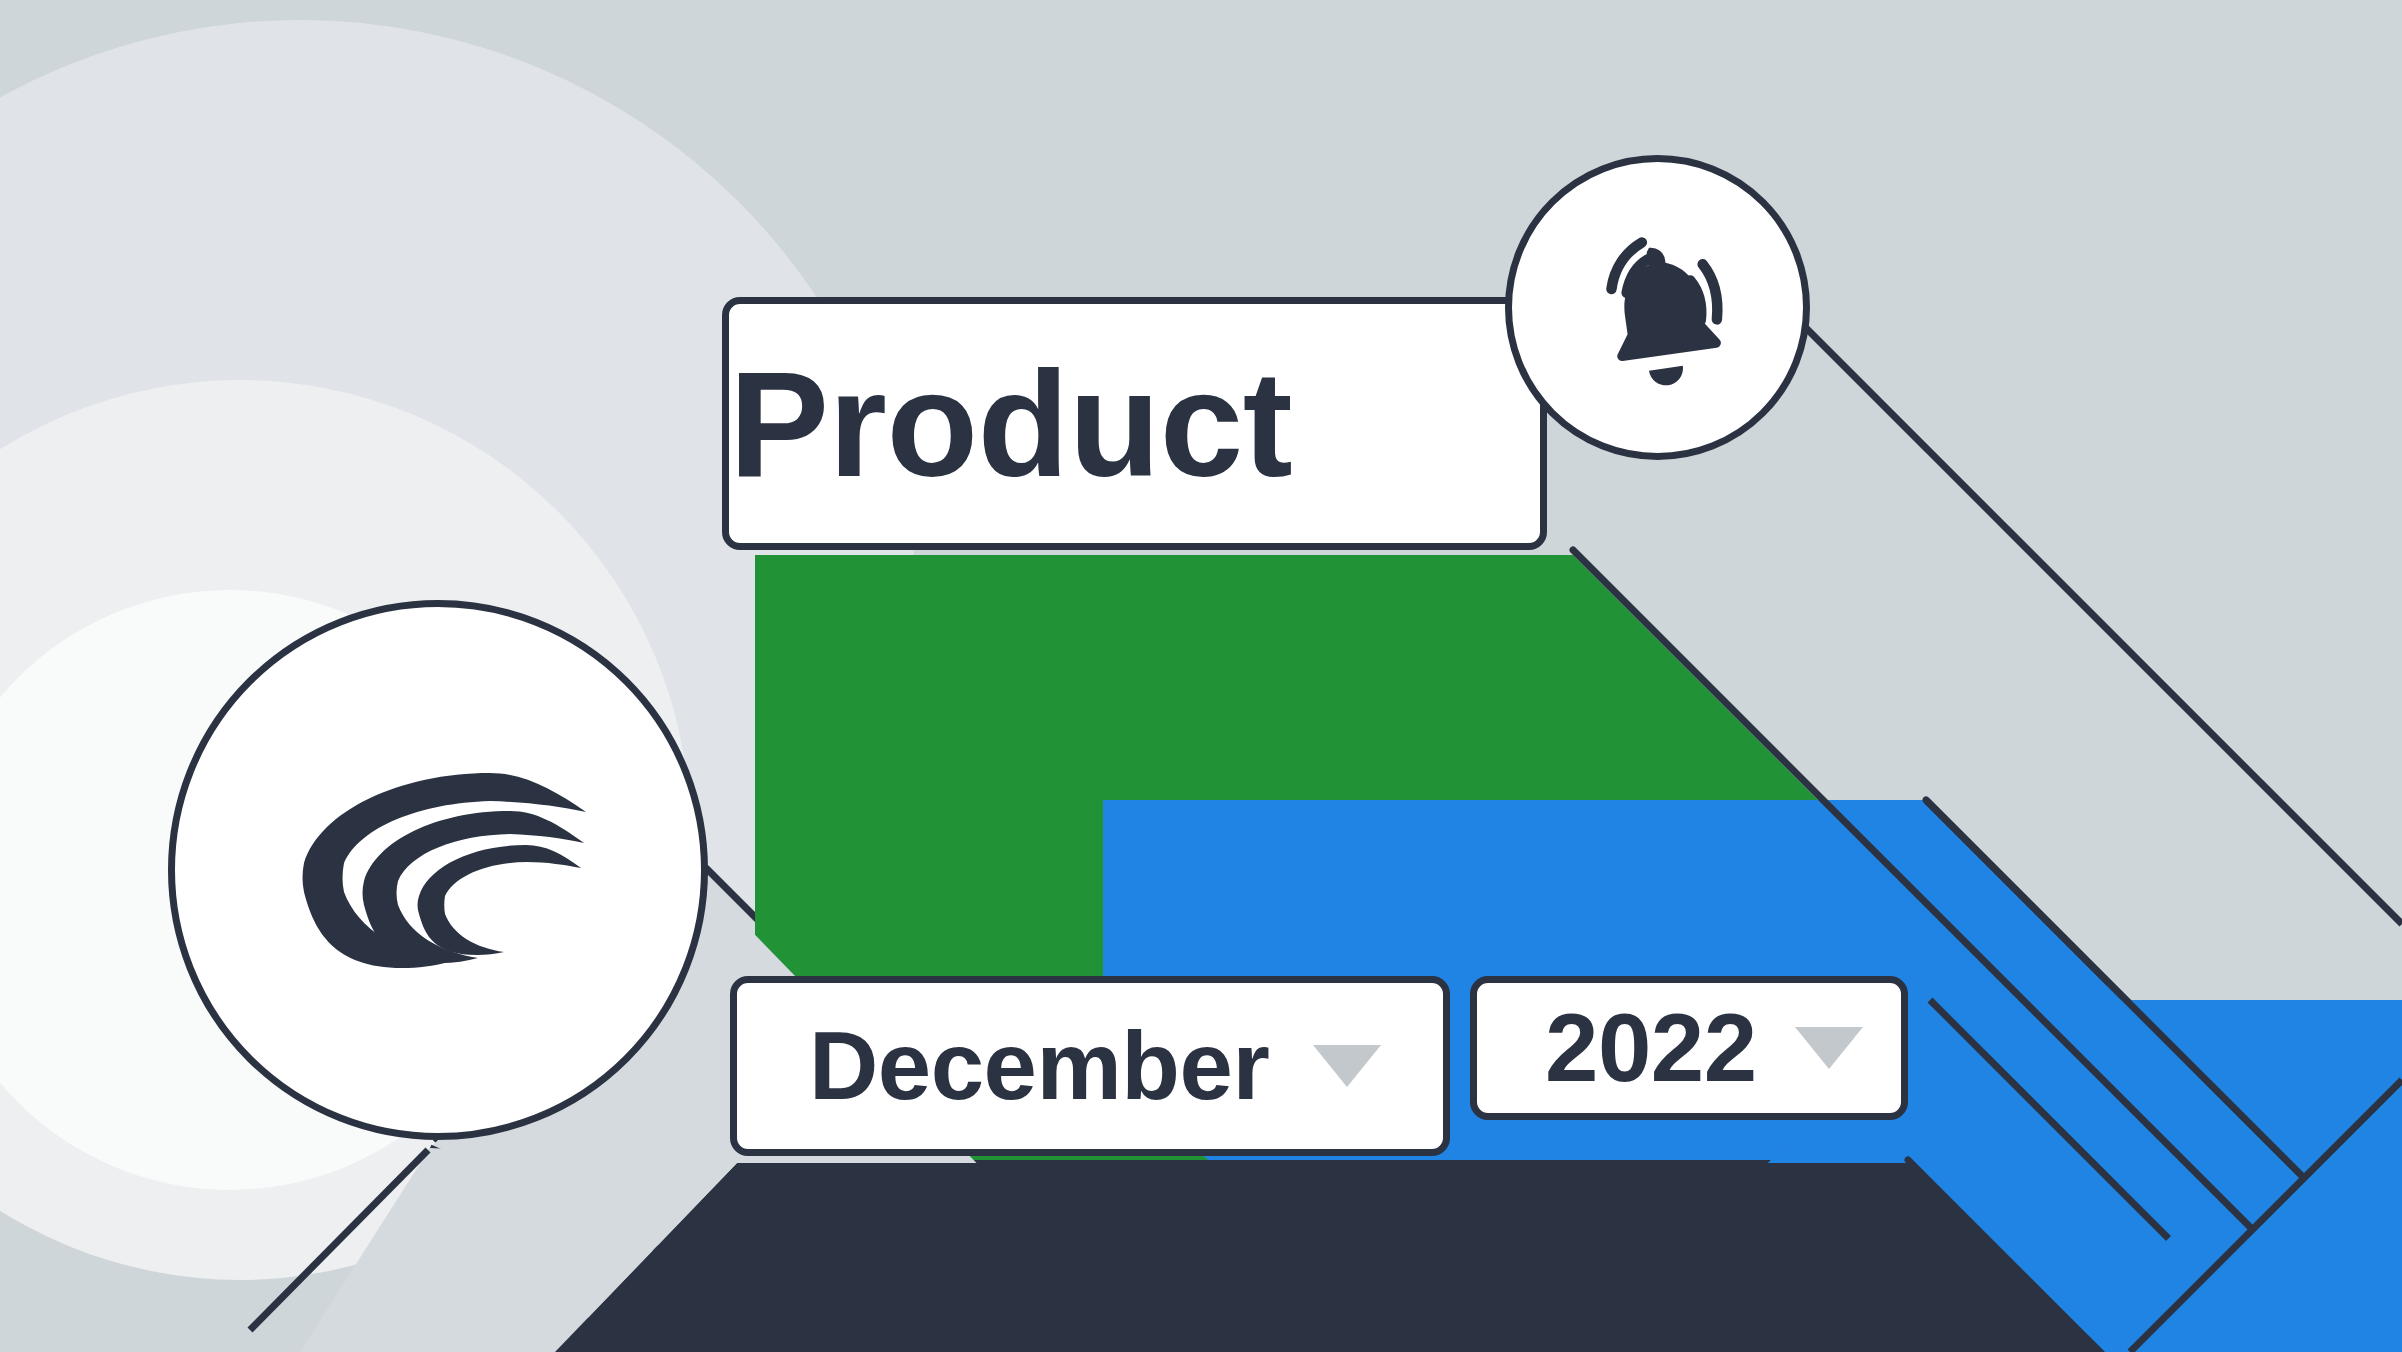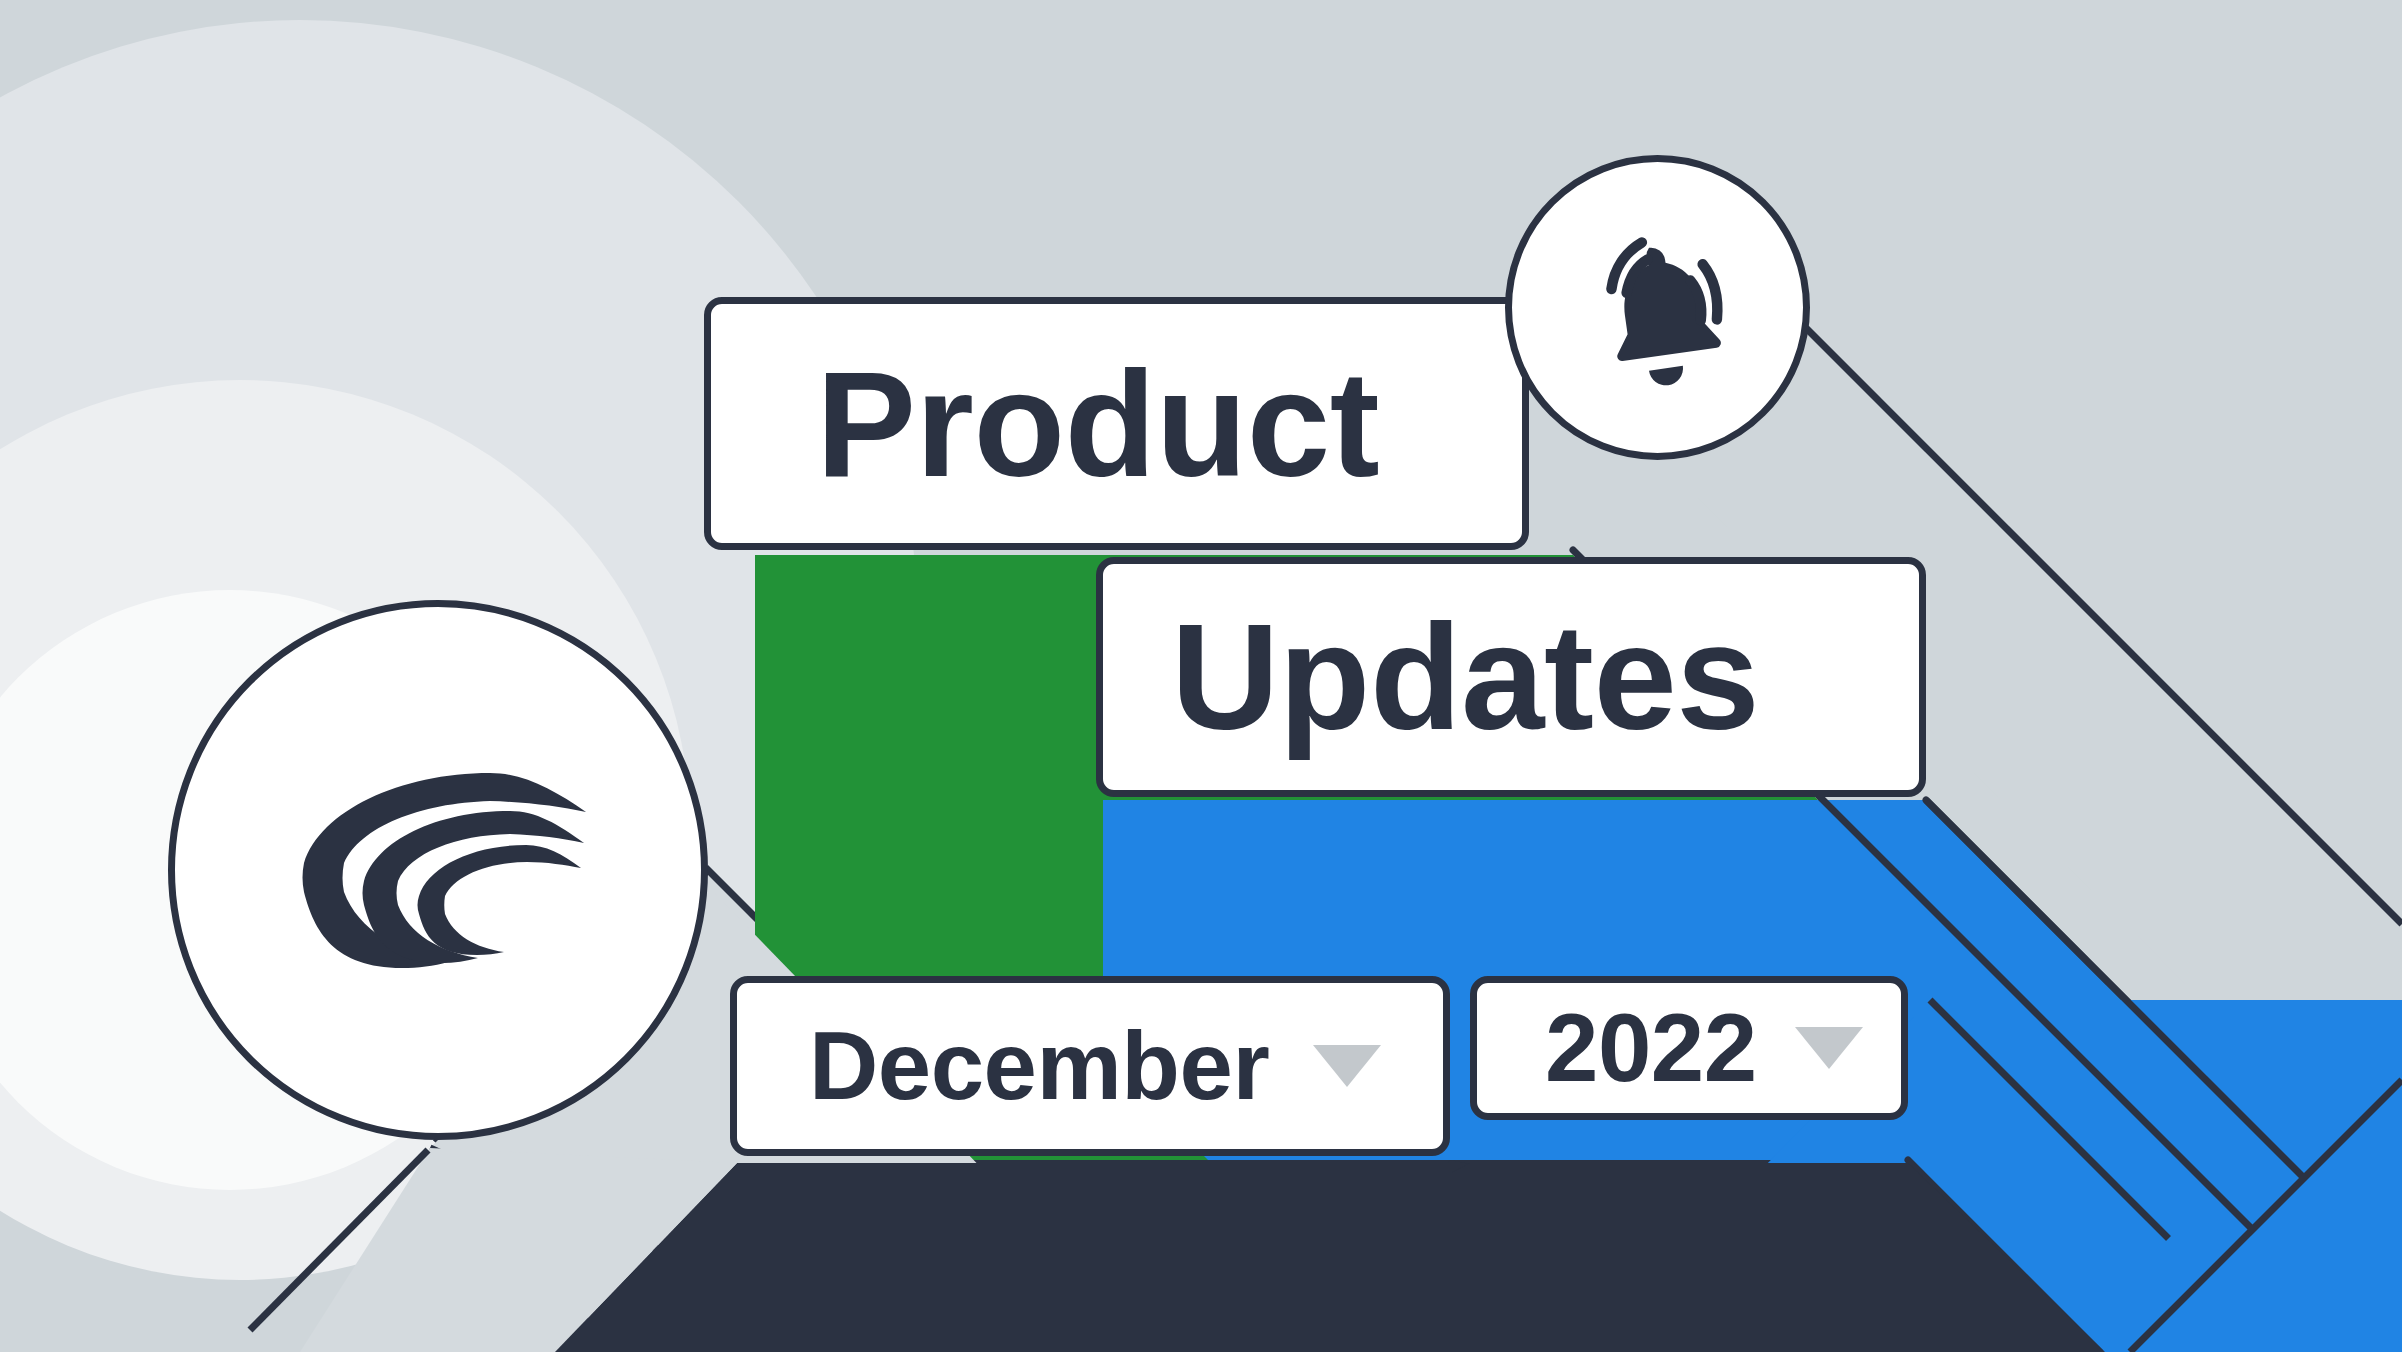--- a/index.html
+++ b/index.html
@@ -24,21 +24,21 @@
     z-index:40;
   }
   .card .label{
     color:#2B3242;
     font-weight:700;
     letter-spacing:-0.5px;
     white-space:nowrap;
     line-height:1;
   }
 
-  #card-product{ left:704px; top:297px; width:825px; height:253px; padding-left:105px; }
+  #card-product{ left:722px; top:297px; width:825px; height:253px; }
   #card-product .label{ font-size:150px; }
 
   #card-updates{ left:1096px; top:557px; width:830px; height:240px; padding-left:68px; }
   #card-updates .label{ font-size:150px; }
 
   #card-month{ left:730px; top:976px; width:720px; height:180px; padding-left:72px; }
   #card-month .label{ font-size:96px; }
 
   #card-year{ left:1470px; top:976px; width:438px; height:144px; padding-left:68px; }
   #card-year .label{ font-size:96px; }
@@ -184,23 +184,20 @@
         <path d="M161 161 l26 0 c-1 6 -1 12 0 18 l-26 0 c-2 -6 -2 -12 0 -18 Z"></path>
         <path d="M161 179 l26 0 c8 21 31 34 59 38 c-8 2 -18 3 -27 3 C177 220 167 201 161 179 Z"></path>
       </g>
     </svg>
   </div>
 
   <div class="card" id="card-product">
     <span class="label">Product</span>
   </div>
 
-  <div class="card" id="card-updates">
-    <span class="label">Updates</span>
-  </div>
 
   <div class="card" id="card-month">
     <span class="label">December</span>
     <span class="chev"></span>
   </div>
 
   <div class="card" id="card-year">
     <span class="label">2022</span>
     <span class="chev"></span>
   </div>

